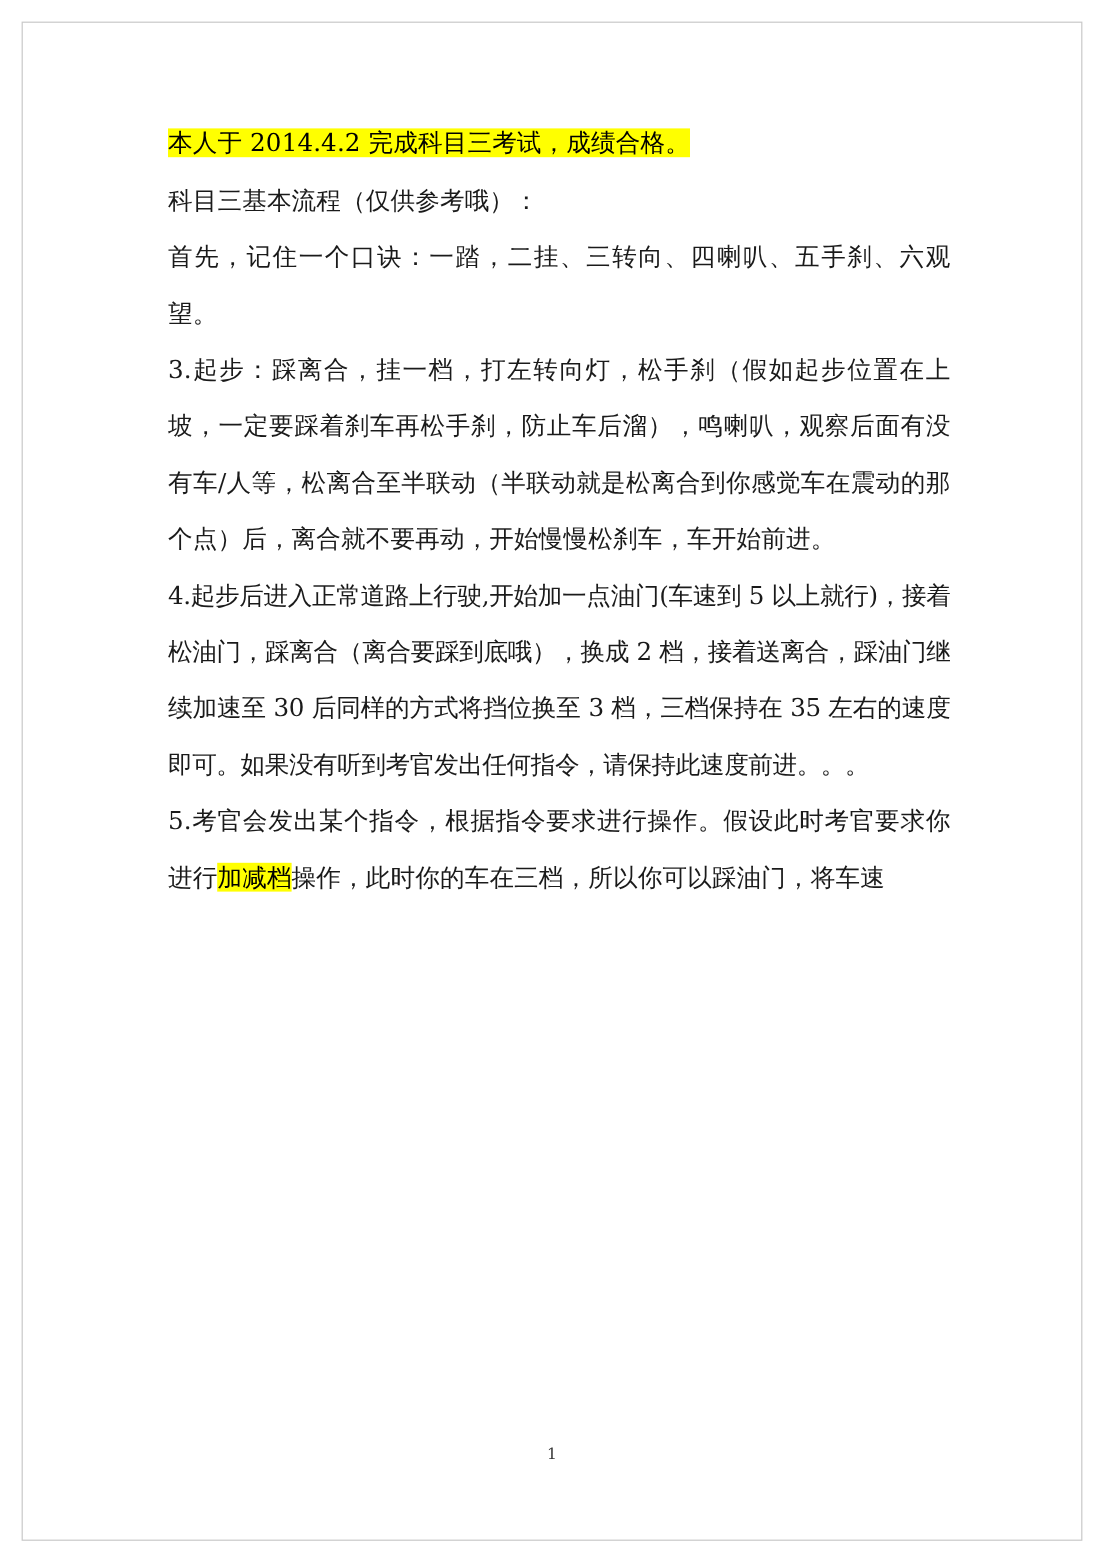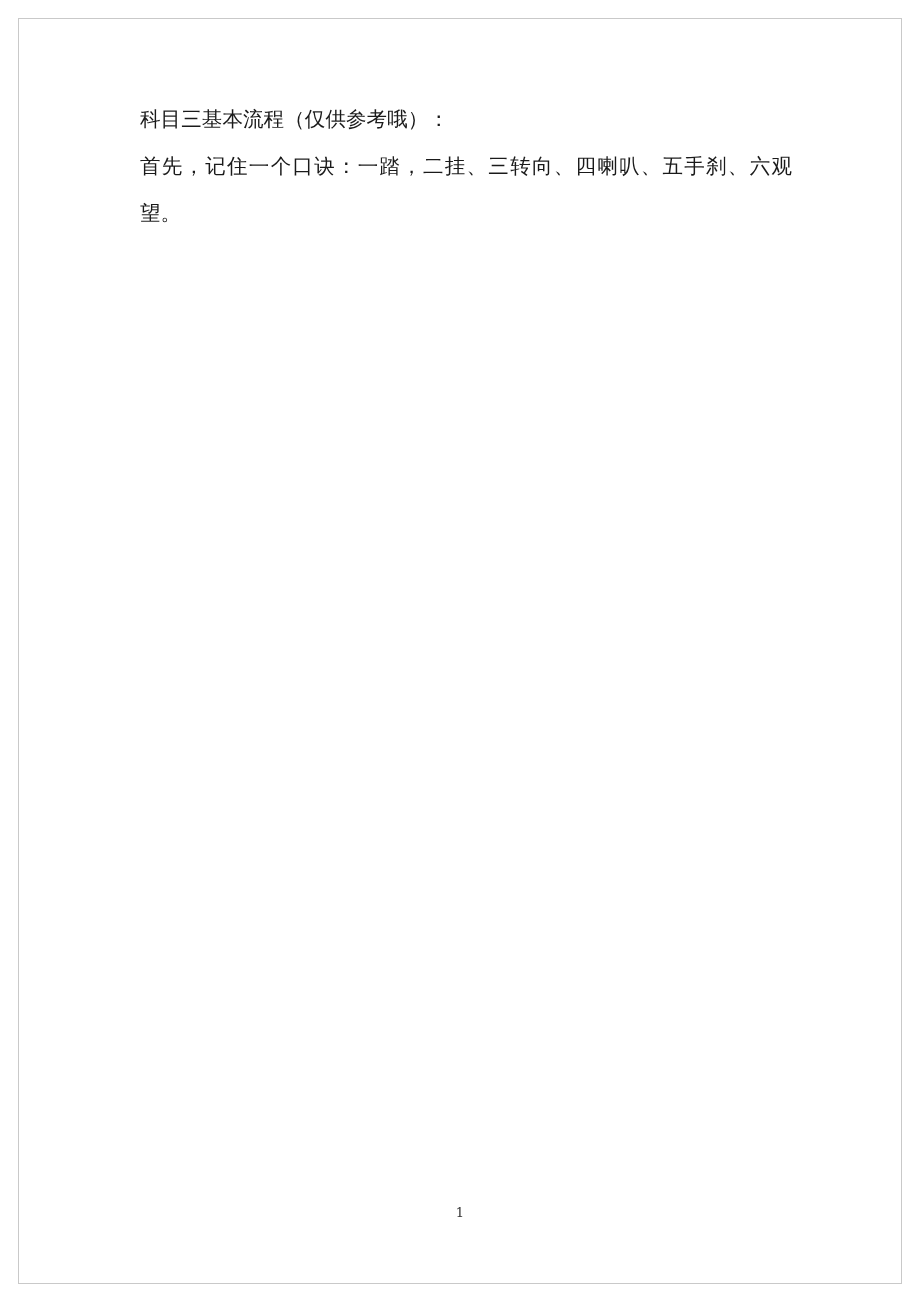--- a/index.html
+++ b/index.html
@@ -81,27 +81,31 @@
 </style>
 </head>
 <body>
 
 <div id="page">
 
   <div id="page-frame"></div>
 
   <div id="doc-body">
 
+    <p class="para heading"><span class="hl">本人于 2014.4.2 完成科目三考试，成绩合格。</span></p>
 
     <p class="para">科目三基本流程（仅供参考哦）：</p>
 
     <p class="para">首先，记住一个口诀：一踏，二挂、三转向、四喇叭、五手刹、六观望。</p>
 
 
 
+    <p class="para">3.起步：踩离合，挂一档，打左转向灯，松手刹（假如起步位置在上坡，一定要踩着刹车再松手刹，防止车后溜），鸣喇叭，观察后面有没有车/人等，松离合至半联动（半联动就是松离合到你感觉车在震动的那个点）后，离合就不要再动，开始慢慢松刹车，车开始前进。</p>
 
+    <p class="para tight">4.起步后进入正常道路上行驶,开始加一点油门(车速到 5 以上就行)，接着松油门，踩离合（离合要踩到底哦），换成 2 档，接着送离合，踩油门继续加速至 30 后同样的方式将挡位换至 3 档，三档保持在 35 左右的速度即可。如果没有听到考官发出任何指令，请保持此速度前进。。。</p>
 
+    <p class="para"><span>5.考官会发出某个指令，根据指令要求进行操作。假设此时考官要求你进行</span><span class="hl">加减档</span><span>操作，此时你的车在三档，所以你可以踩油门，将车速</span></p>
 
   </div>
 
   <div id="page-number">1</div>
 
 </div>
 
 </body></html>

